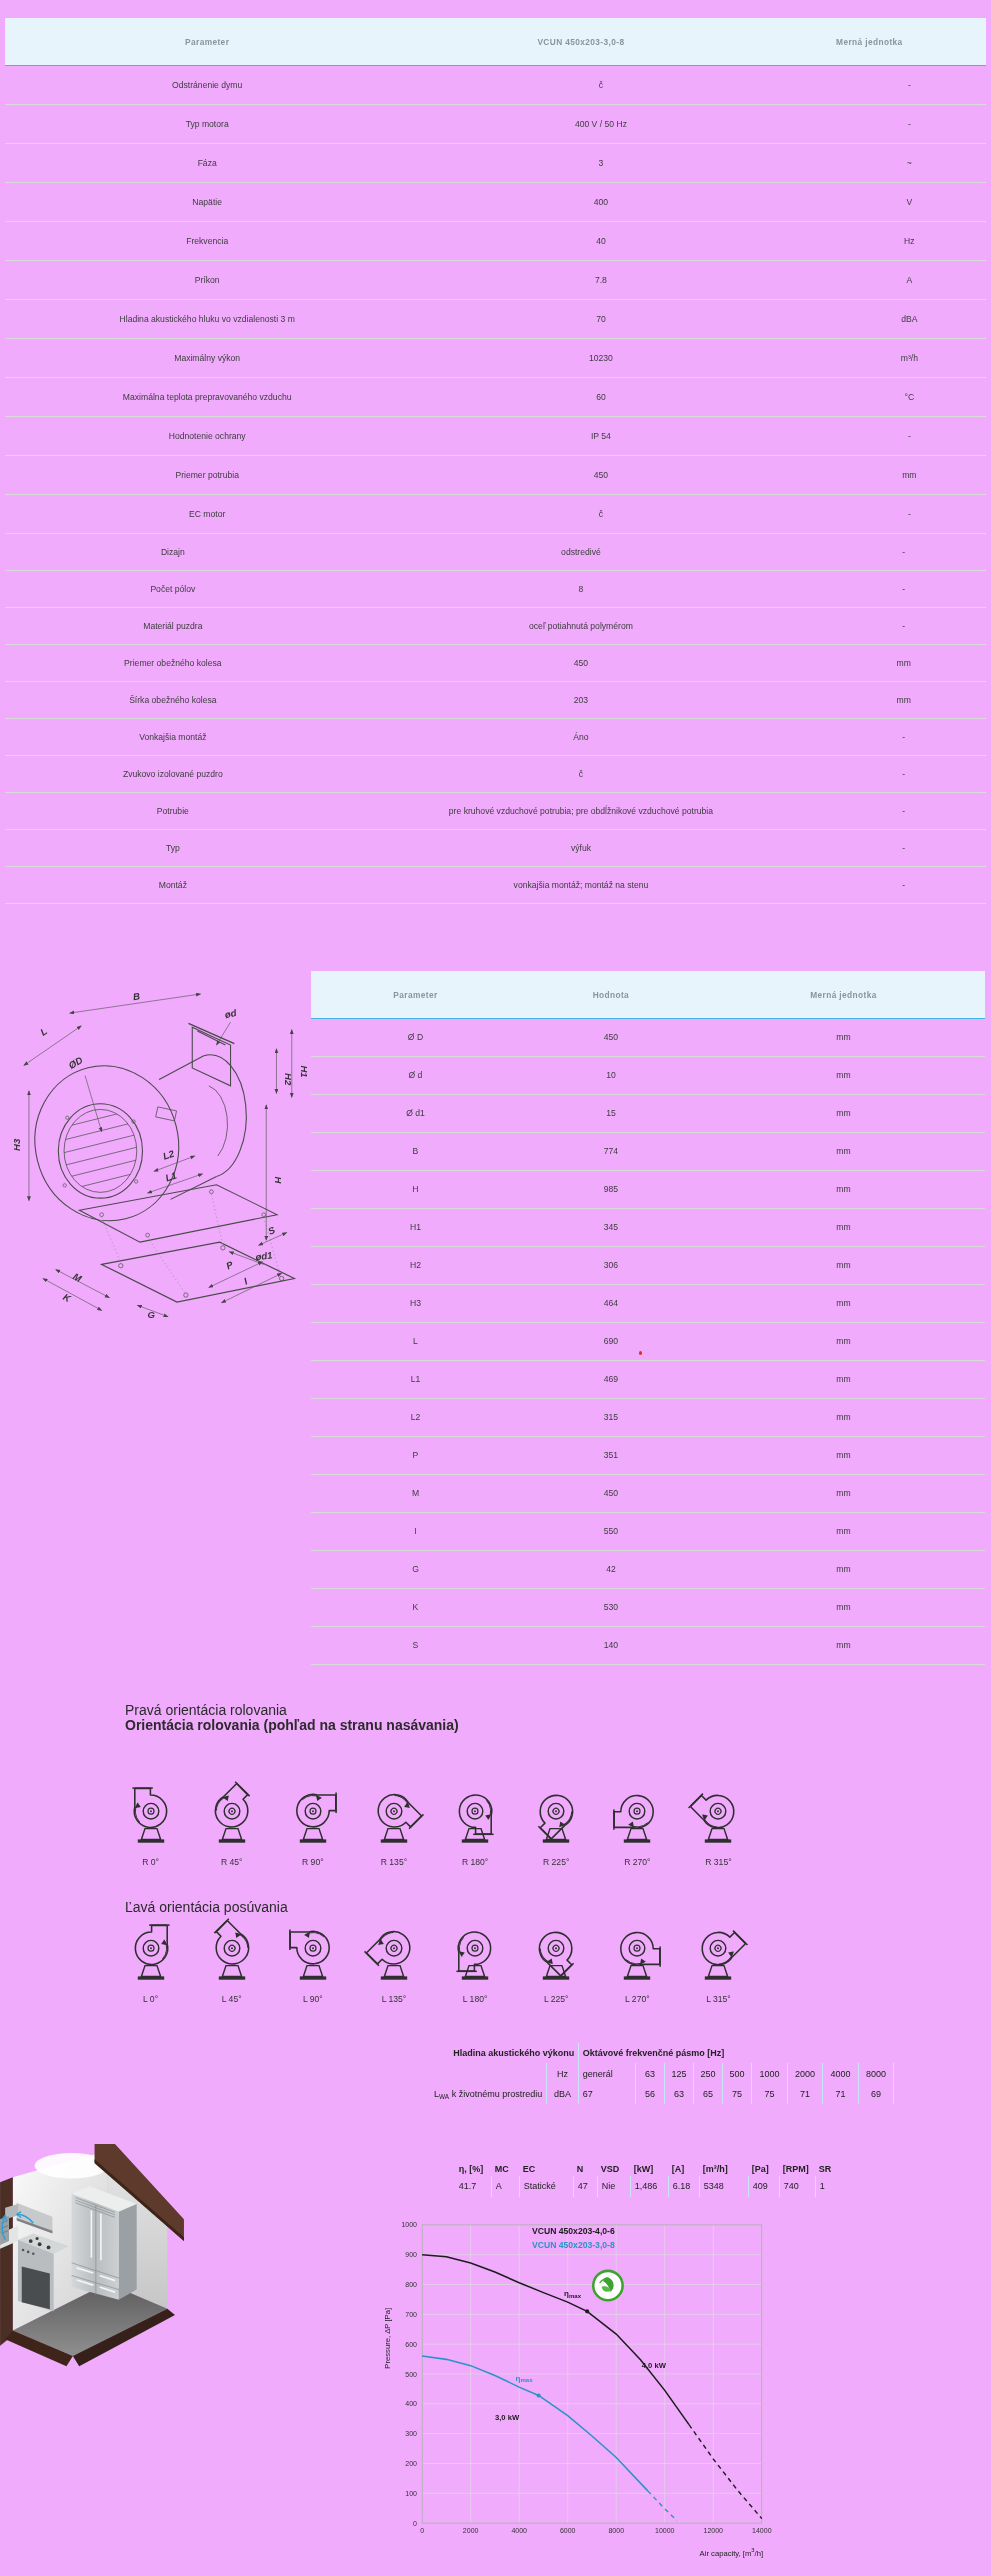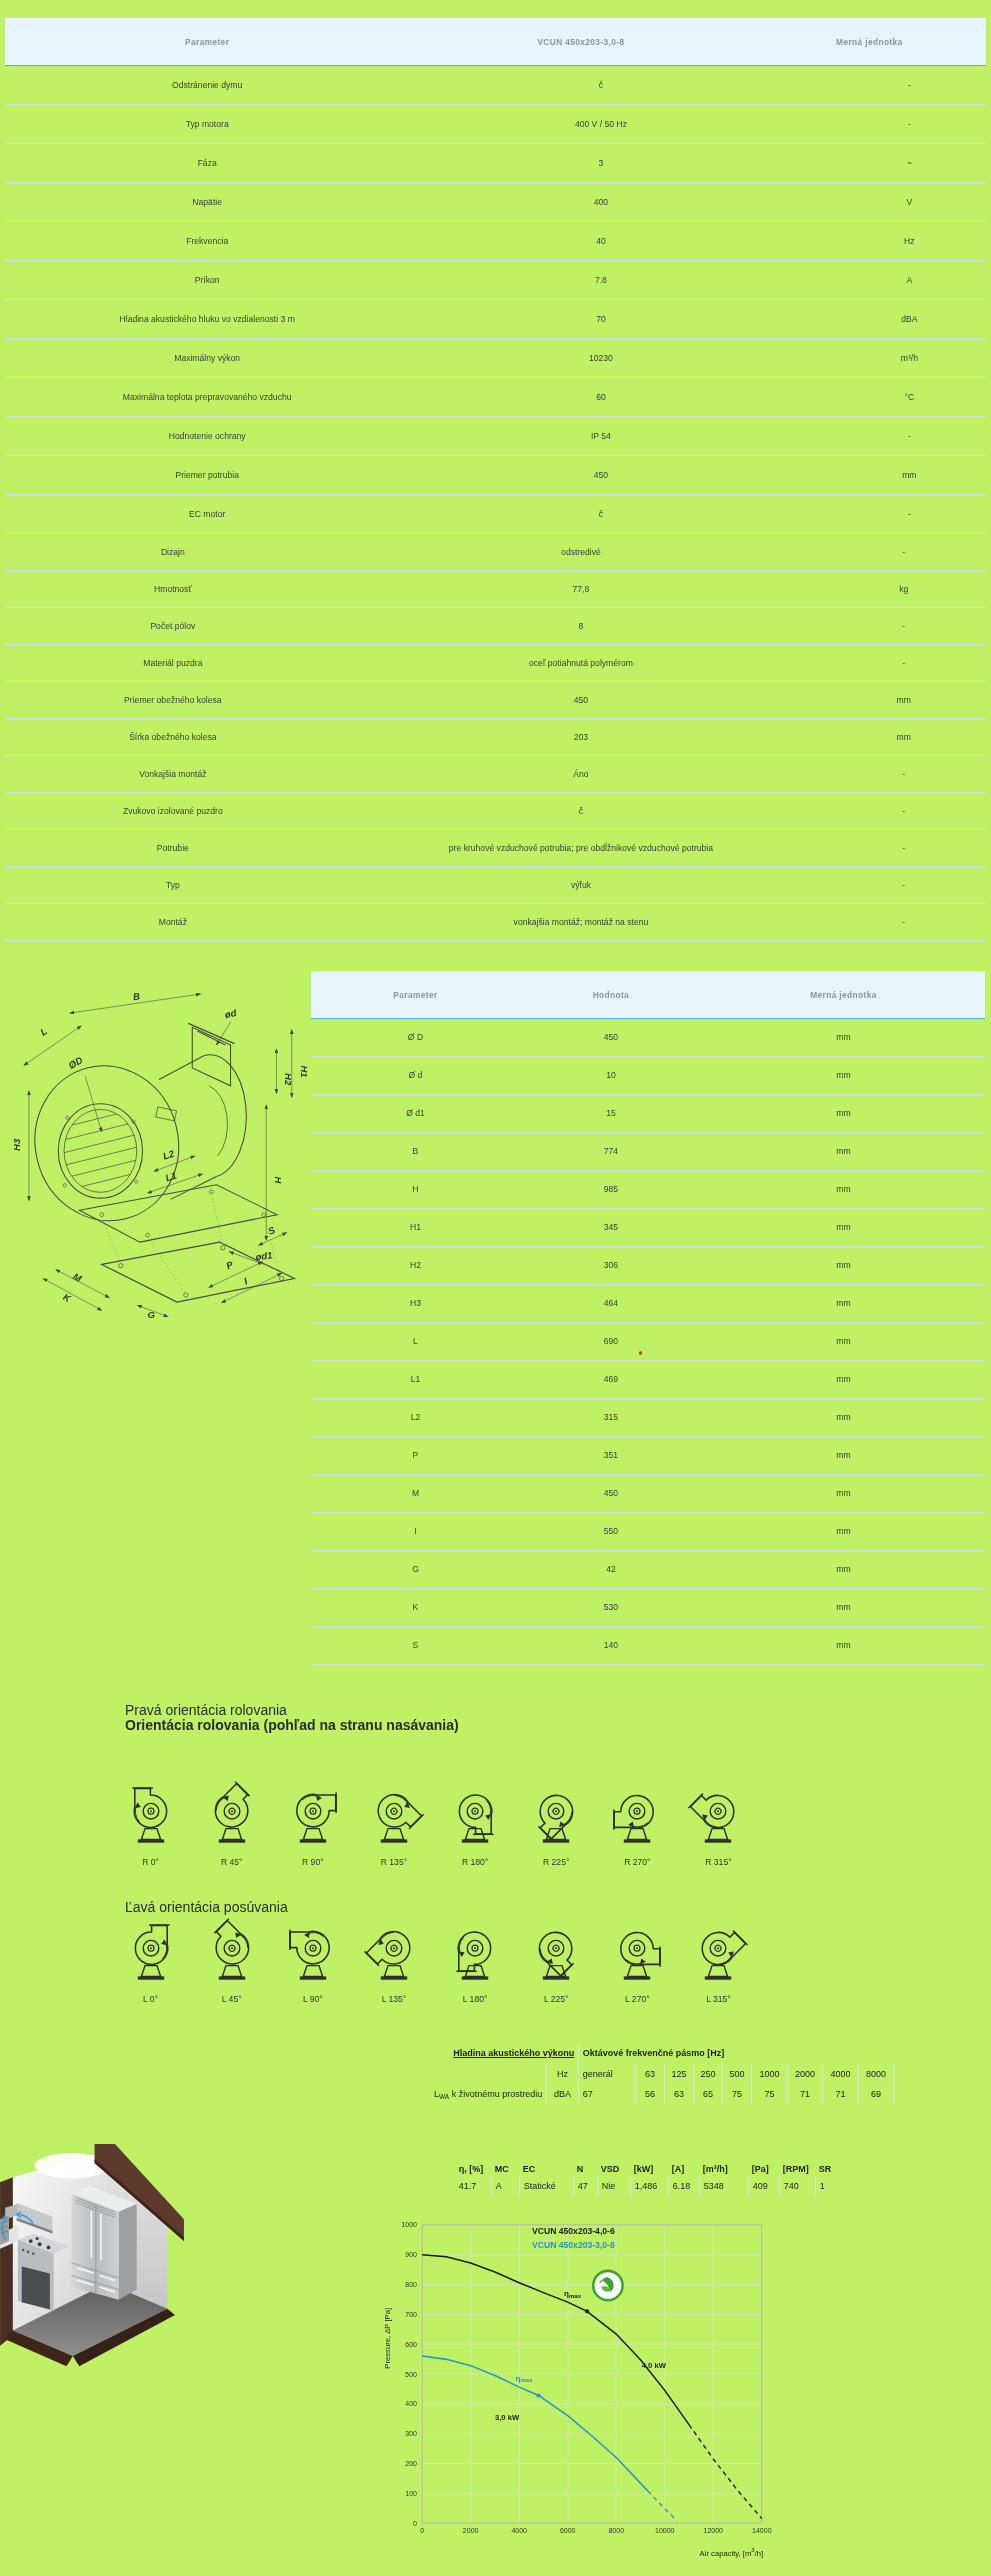--- a/index.html
+++ b/index.html
@@ -1,38 +1,38 @@
 <!DOCTYPE html>
 <html style="font-size:10.2px"><head>
 <meta charset="utf-8">
 <style>
   html,body{margin:0;padding:0;background:#fff;}
   body{font-family:"Liberation Sans",sans-serif;}
-  #page{position:relative;width:992px;height:2576px;background:#bef264;overflow:hidden;}
+  #page{position:relative;width:992px;height:2576px;background:#f0abfc;overflow:hidden;}
   .abs{position:absolute;}
   
   .thead{display:grid;align-items:center;background:#e7f4fb;border-bottom:1.9px solid #43b4e6;height:47px;}
   .hcell{text-align:center;font-weight:bold;font-size:8.3px;color:#8a949b;letter-spacing:0.4px;}
   .trow{display:grid;align-items:center;border-bottom:0.6px solid #dadada;}
   .cell{text-align:center;font-size:8.6px;color:#3d3d3d;padding:0 6.4px;line-height:1.25;}
   .gridA{grid-template-columns:41.2% 35% 23.8%;}
   .rowA{grid-template-columns:41.2% 35% 23.8%;height:38px;gap:20px;}
   .rowB{grid-template-columns:34.2% 49% 16.8%;height:36px;}
   .gridD{grid-template-columns:31% 27% 42%;}
   .rowD{grid-template-columns:31% 27% 42%;height:37px;}
   .sec-title{font-size:14px;color:#2b2b2b;}
   .bold{font-weight:bold;}
   
   .fan-row{display:flex;width:649px;}
   .fan-cell{flex:1;text-align:center;}
   .fan-label{font-size:8.6px;color:#333;margin-top:2.6px;}
   
   .acoustic{display:grid;grid-template-columns:185px 32px 57px 29px 29px 29px 29px 36px 35px 36px 36px;font-size:9px;color:#222;}
   .acell{display:flex;align-items:center;padding:1.9px 3.8px;min-height:16.6px;}
-  .a-title-l{grid-column:1/3;justify-content:flex-end;font-weight:bold;text-align:center;text-decoration:underline;}
+  .a-title-l{grid-column:1/3;justify-content:flex-end;font-weight:bold;text-align:center;}
   .a-title-r{grid-column:3/12;font-weight:bold;}
   .a-label{justify-content:flex-end;text-align:right;}
   .a-sep{border-left:0.6px solid #c9e6f4;}
   .a-sep-r{border-right:0.6px solid #c9e6f4;}
   .a-center{justify-content:center;}
   .subtxt{font-size:6.4px;position:relative;top:2.6px;margin-right:2.6px;}
   
   .perf{display:grid;grid-template-columns:36px 28px 54px 24px 33px 38px 31px 49px 31px 36px 19px;font-size:9px;color:#222;}
   .pcell{display:flex;align-items:center;padding:1.3px 3.8px;height:18px;}
   .ph{font-weight:bold;height:22px;align-items:flex-end;padding-bottom:1.9px;}
@@ -110,25 +110,20 @@
           <div class="cell">EC motor</div>
           <div class="cell">č</div>
           <div class="cell">-</div>
         </div>
       </div>
     <div>
         <div class="trow rowB">
           <div class="cell">Dizajn</div>
           <div class="cell">odstredivé</div>
           <div class="cell">-</div>
-        </div>
-        <div class="trow rowB">
-          <div class="cell">Hmotnosť</div>
-          <div class="cell">77,8</div>
-          <div class="cell">kg</div>
         </div>
         <div class="trow rowB">
           <div class="cell">Počet pólov</div>
           <div class="cell">8</div>
           <div class="cell">-</div>
         </div>
         <div class="trow rowB">
           <div class="cell">Materiál puzdra</div>
           <div class="cell">oceľ potiahnutá polymérom</div>
           <div class="cell">-</div>

